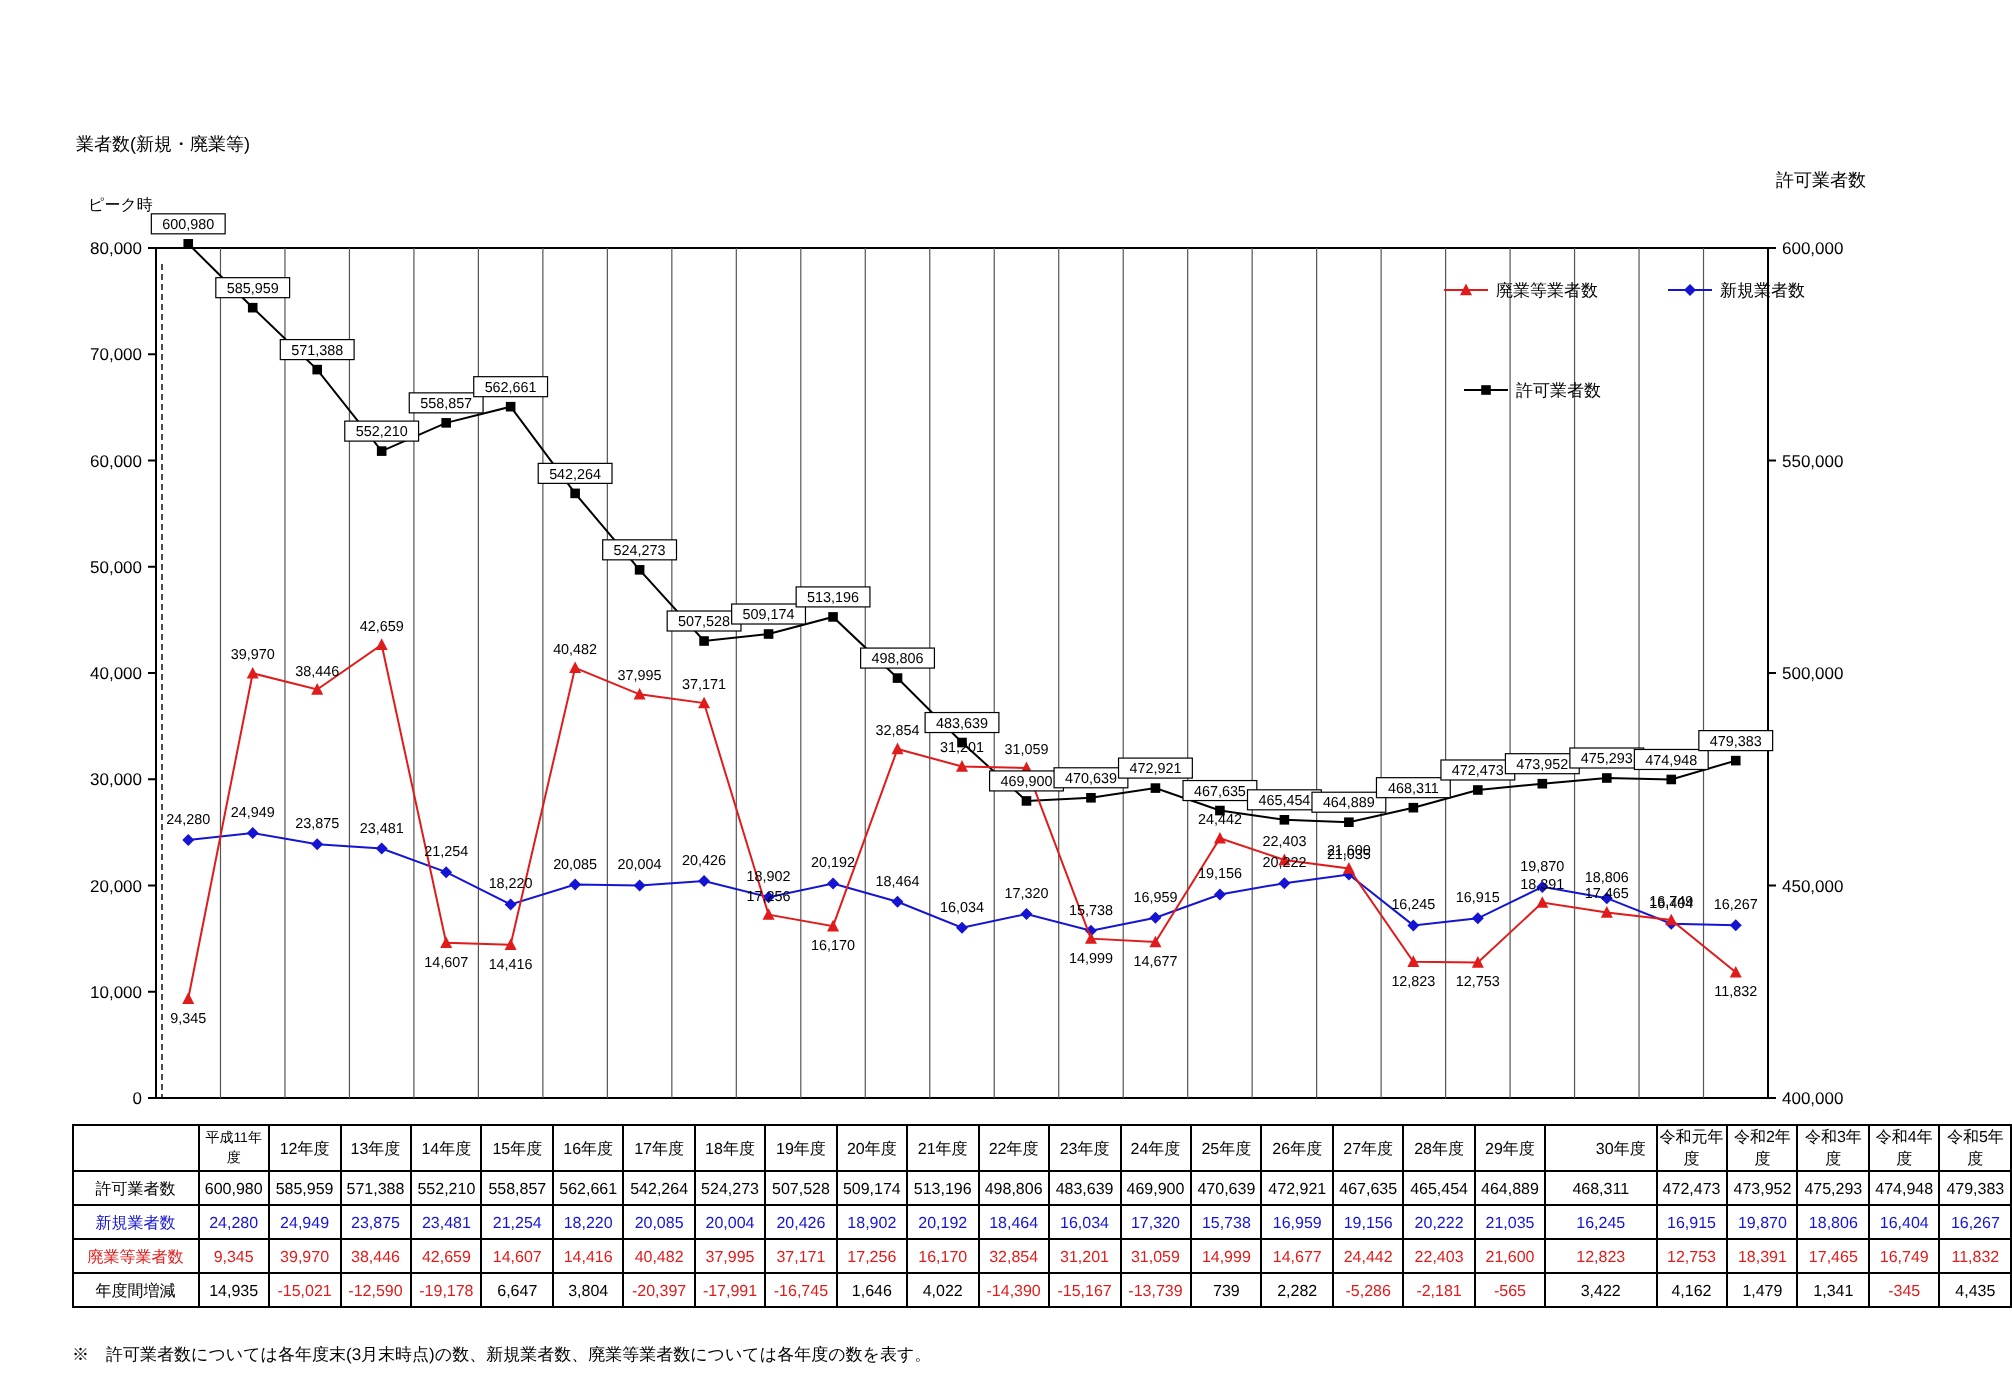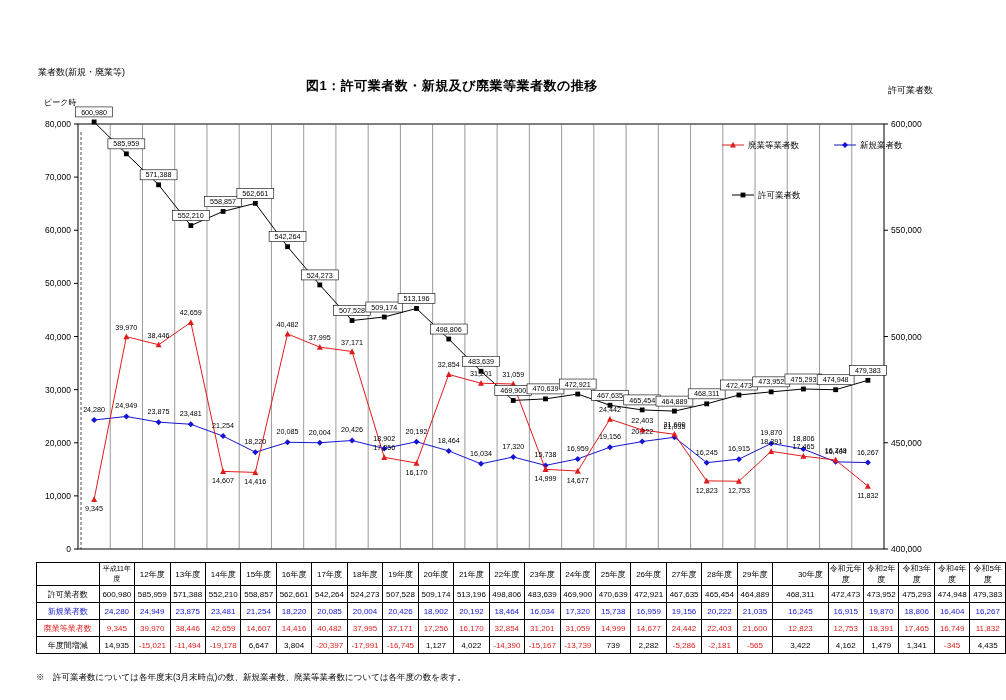--- a/index.html
+++ b/index.html
@@ -18,21 +18,20 @@
   .note{font-size:8.5px;}
 </style>
 </head>
 <body>
 
 <div id="root">
 
   <div class="abs axlabel" style="left:38px;top:66px;">業者数(新規・廃業等)</div>
   <div class="abs axlabel" style="left:888px;top:84px;">許可業者数</div>
   <div class="abs small" style="left:44px;top:97px;">ピーク時</div>
-  <div class="abs ttl" style="left:306px;top:77px;">図1：許可業者数・新規及び廃業等業者数の推移</div>
 
   <svg class="abs" id="plot" width="1006" height="570" style="left:0;top:0;">
       <rect x="78" y="124" width="806" height="425" fill="none" stroke="#000" stroke-width="1"></rect>
       <line x1="110.24000000000001" y1="124" x2="110.24000000000001" y2="549" stroke="#555" stroke-width="0.6"></line>
       <line x1="142.48000000000002" y1="124" x2="142.48000000000002" y2="549" stroke="#555" stroke-width="0.6"></line>
       <line x1="174.72" y1="124" x2="174.72" y2="549" stroke="#555" stroke-width="0.6"></line>
       <line x1="206.96" y1="124" x2="206.96" y2="549" stroke="#555" stroke-width="0.6"></line>
       <line x1="239.20000000000002" y1="124" x2="239.20000000000002" y2="549" stroke="#555" stroke-width="0.6"></line>
       <line x1="271.44" y1="124" x2="271.44" y2="549" stroke="#555" stroke-width="0.6"></line>
       <line x1="303.68" y1="124" x2="303.68" y2="549" stroke="#555" stroke-width="0.6"></line>
@@ -385,28 +384,28 @@
             <td class="red">12,753</td>
             <td class="red">18,391</td>
             <td class="red">17,465</td>
             <td class="red">16,749</td>
             <td class="red">11,832</td>
           </tr>
           <tr>
             <td class="rowhead ">年度間増減</td>
             <td>14,935</td>
             <td class="red">-15,021</td>
-            <td class="red">-11,494</td>
+            <td class="red">-12,590</td>
             <td class="red">-19,178</td>
             <td>6,647</td>
             <td>3,804</td>
             <td class="red">-20,397</td>
             <td class="red">-17,991</td>
             <td class="red">-16,745</td>
-            <td>1,127</td>
+            <td>1,646</td>
             <td>4,022</td>
             <td class="red">-14,390</td>
             <td class="red">-15,167</td>
             <td class="red">-13,739</td>
             <td>739</td>
             <td>2,282</td>
             <td class="red">-5,286</td>
             <td class="red">-2,181</td>
             <td class="red">-565</td>
             <td>3,422</td>

